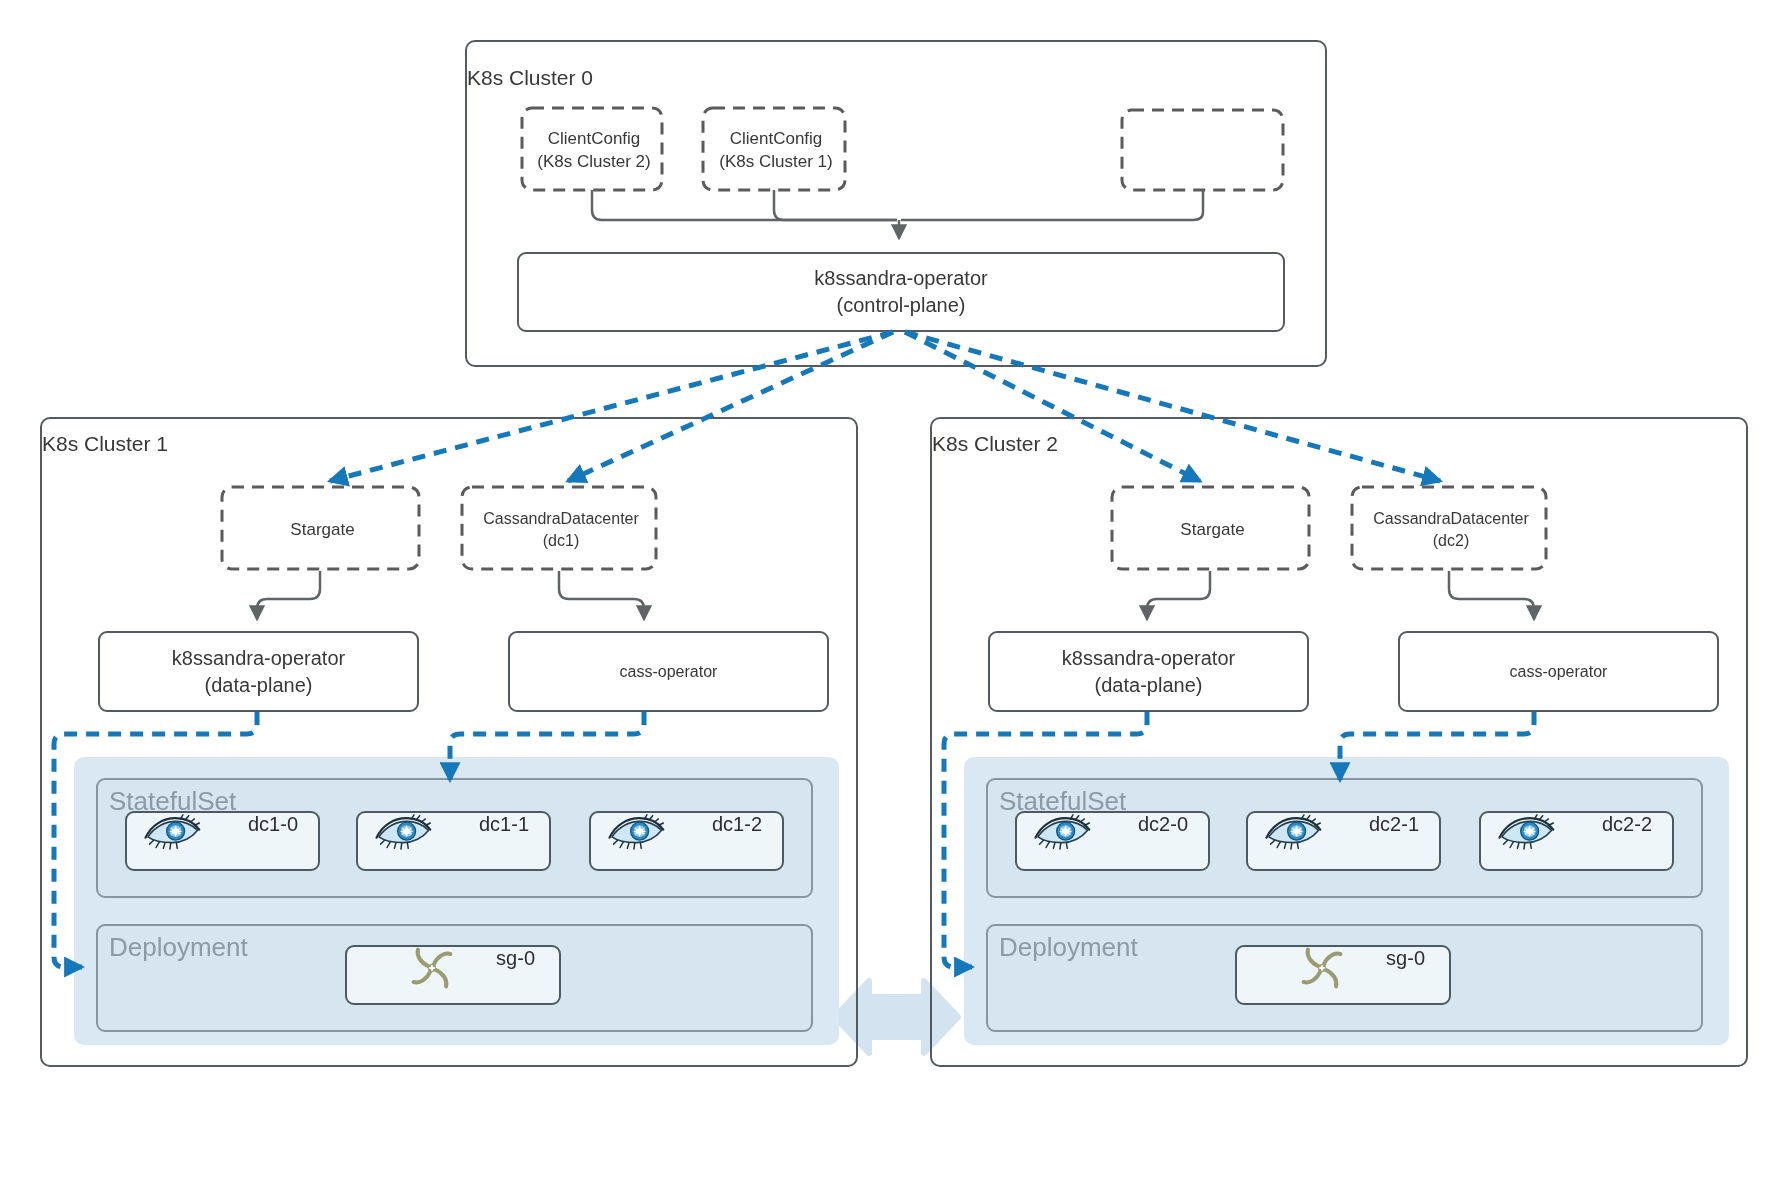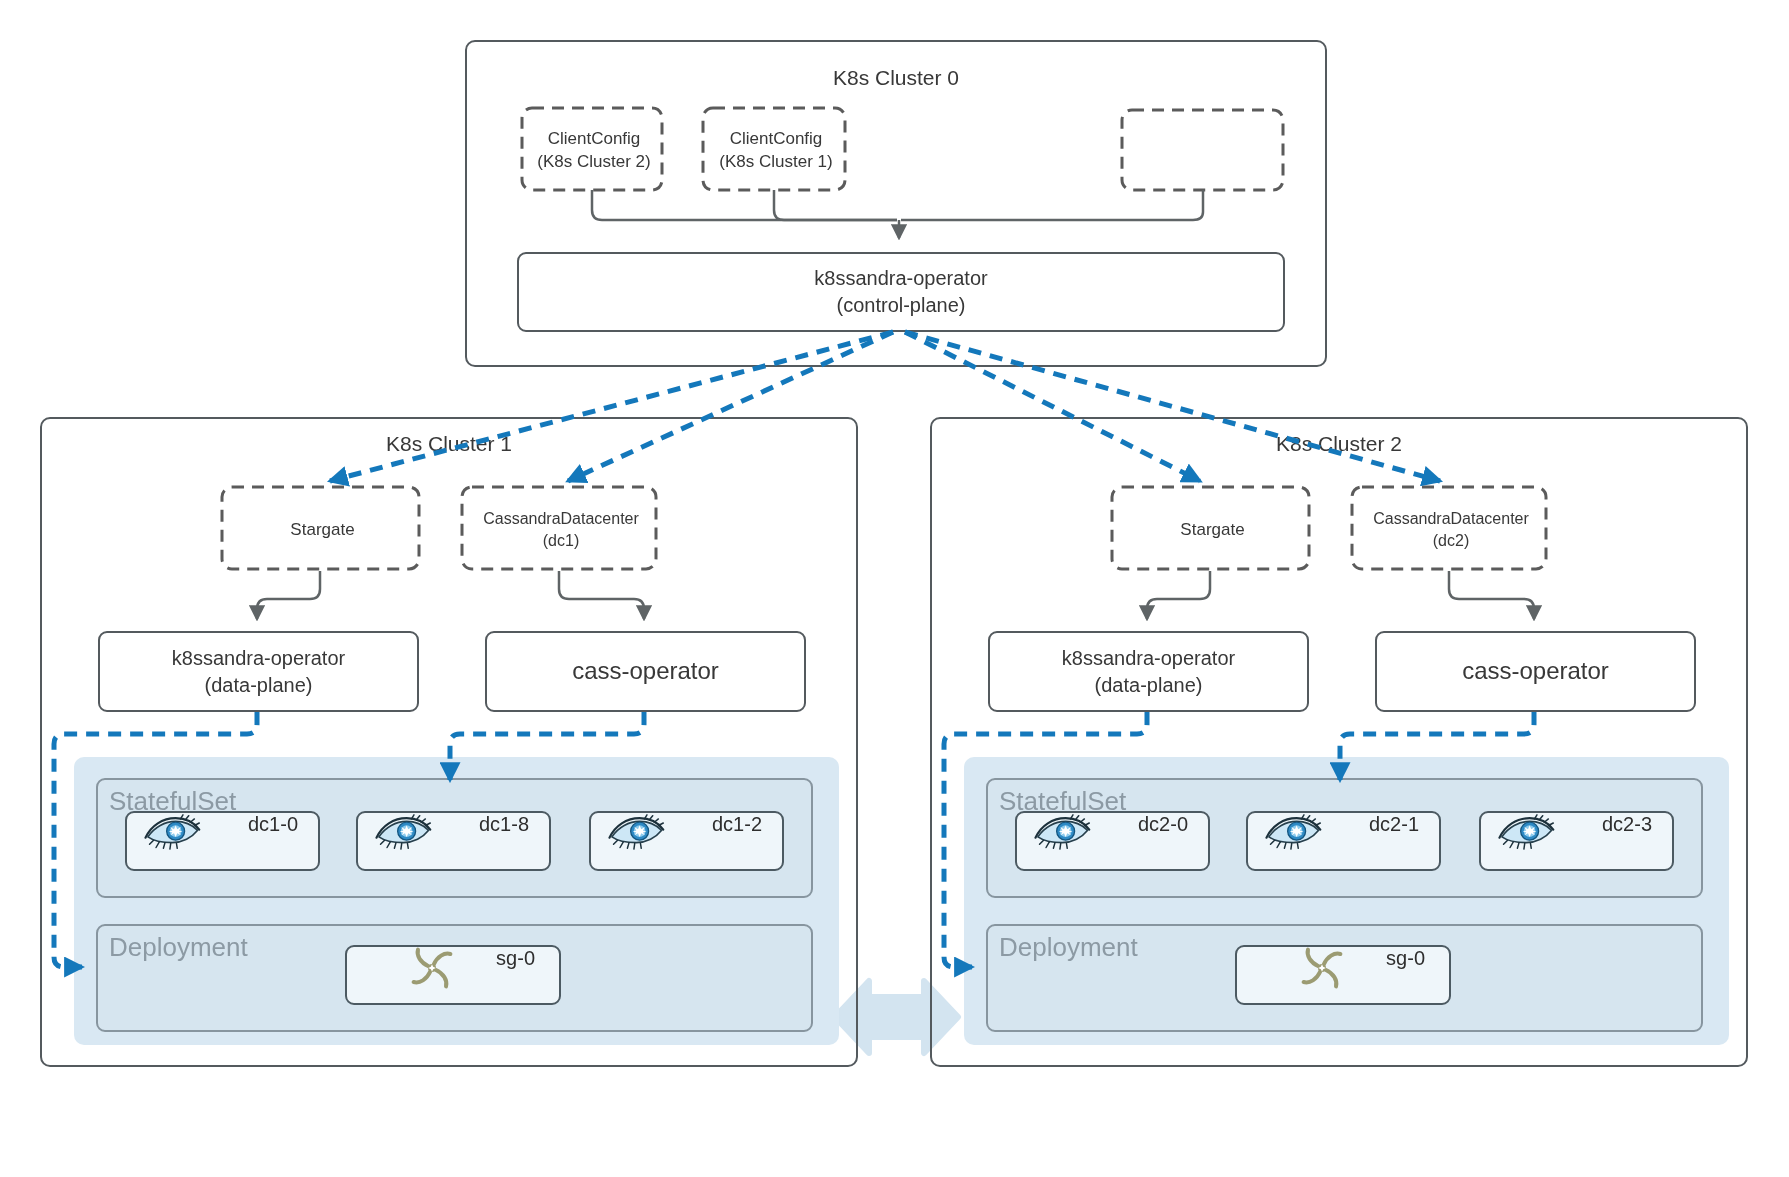--- a/index.html
+++ b/index.html
@@ -13,40 +13,40 @@
   body{background:#ffffff;font-family:"Liberation Sans",sans-serif;color:var(--text-dark)}
   #canvas{position:relative;width:1789px;height:1177px;background:#fff;overflow:hidden}
   svg.layer{position:absolute;left:0;top:0;width:1789px;height:1177px;pointer-events:none}
   #underlay{z-index:0}
   #overlay{z-index:3}
 
   .cluster{position:absolute;border:2.5px solid var(--border-dark);border-radius:10px;background:transparent;z-index:1}
   #cluster0{left:465px;top:40px;width:862px;height:327px}
   #cluster1{left:40px;top:417px;width:818px;height:650px}
   #cluster2{left:930px;top:417px;width:818px;height:650px}
-  .cluster-title{position:absolute;left:0;right:0;text-align:center;font-size:21px;color:var(--text-dark)}
+  .cluster-title{position:absolute;left:0;right:0;text-align:left;font-size:21px;color:var(--text-dark)}
   #cluster0 .cluster-title{top:24px}
   #cluster1 .cluster-title,#cluster2 .cluster-title{top:13px}
 
   .node{position:absolute;display:flex;flex-direction:column;align-items:center;justify-content:center;
         text-align:center;line-height:1.35;z-index:2}
   .node.solid{border:2.5px solid var(--border-dark);border-radius:9px;background:#fff}
   .node .l{display:block}
 
   
   #cc2{left:57px;top:68px;width:140px;height:82px;font-size:17px}
   #cc1{left:238px;top:68px;width:142px;height:82px;font-size:17px}
   #k8c{left:657px;top:70px;width:161px;height:80px;font-size:17px}
   #cp {left:50px;top:210px;width:768px;height:80px;font-size:20px}
 
   
   .sg-node {left:182px;top:70px;width:197px;height:82px;font-size:17px}
   .cd-node {left:422px;top:70px;width:194px;height:82px;font-size:16px}
   .op-node {left:56px;top:212px;width:321px;height:81px;font-size:20px}
-  .cop-node{left:443px;top:212px;width:321px;height:81px;font-size:24px}
+  .cop-node{left:466px;top:212px;width:321px;height:81px;font-size:16px}
 
   .panel{position:absolute;left:32px;top:338px;width:765px;height:288px;background:var(--panel-blue);border-radius:10px}
   .group{position:absolute;left:22px;width:717px;background:var(--group-fill);
          border:2.5px solid var(--group-border);border-radius:9px}
   .group.ss{top:21px;height:120px}
   .group.dep{top:167px;height:108px}
   .group-label{position:absolute;left:11px;top:6px;font-size:26px;color:var(--muted)}
   .pod{position:absolute;height:60px;background:var(--pod-fill);border:2.5px solid var(--pod-border);
        border-radius:9px;display:flex;align-items:flex-start;justify-content:space-between;font-size:20px;color:#2e2e2e}
   .group.ss .pod{top:31px;width:195px;padding:0 20px 0 16px}
@@ -151,21 +151,21 @@
         <div class="pod p0">
           <svg class="eye" viewBox="0 0 76 46">
               <use href="#eye-def"></use>
             </svg>
           <span>dc1-0</span>
         </div>
         <div class="pod p1">
           <svg class="eye" viewBox="0 0 76 46">
               <use href="#eye-def"></use>
             </svg>
-          <span>dc1-8</span>
+          <span>dc1-1</span>
         </div>
         <div class="pod p2">
           <svg class="eye" viewBox="0 0 76 46">
               <use href="#eye-def"></use>
             </svg>
           <span>dc1-2</span>
         </div>
       </div>
       <div class="group dep">
         <div class="group-label">Deployment</div>
@@ -207,21 +207,21 @@
         <div class="pod p1">
           <svg class="eye" viewBox="0 0 76 46">
               <use href="#eye-def"></use>
             </svg>
           <span>dc2-1</span>
         </div>
         <div class="pod p2">
           <svg class="eye" viewBox="0 0 76 46">
               <use href="#eye-def"></use>
             </svg>
-          <span>dc2-3</span>
+          <span>dc2-2</span>
         </div>
       </div>
       <div class="group dep">
         <div class="group-label">Deployment</div>
         <div class="pod sgpod">
           <svg class="sgicon" viewBox="0 0 48 48">
               <use href="#sg-def"></use>
             </svg>
           <span>sg-0</span>
         </div>

